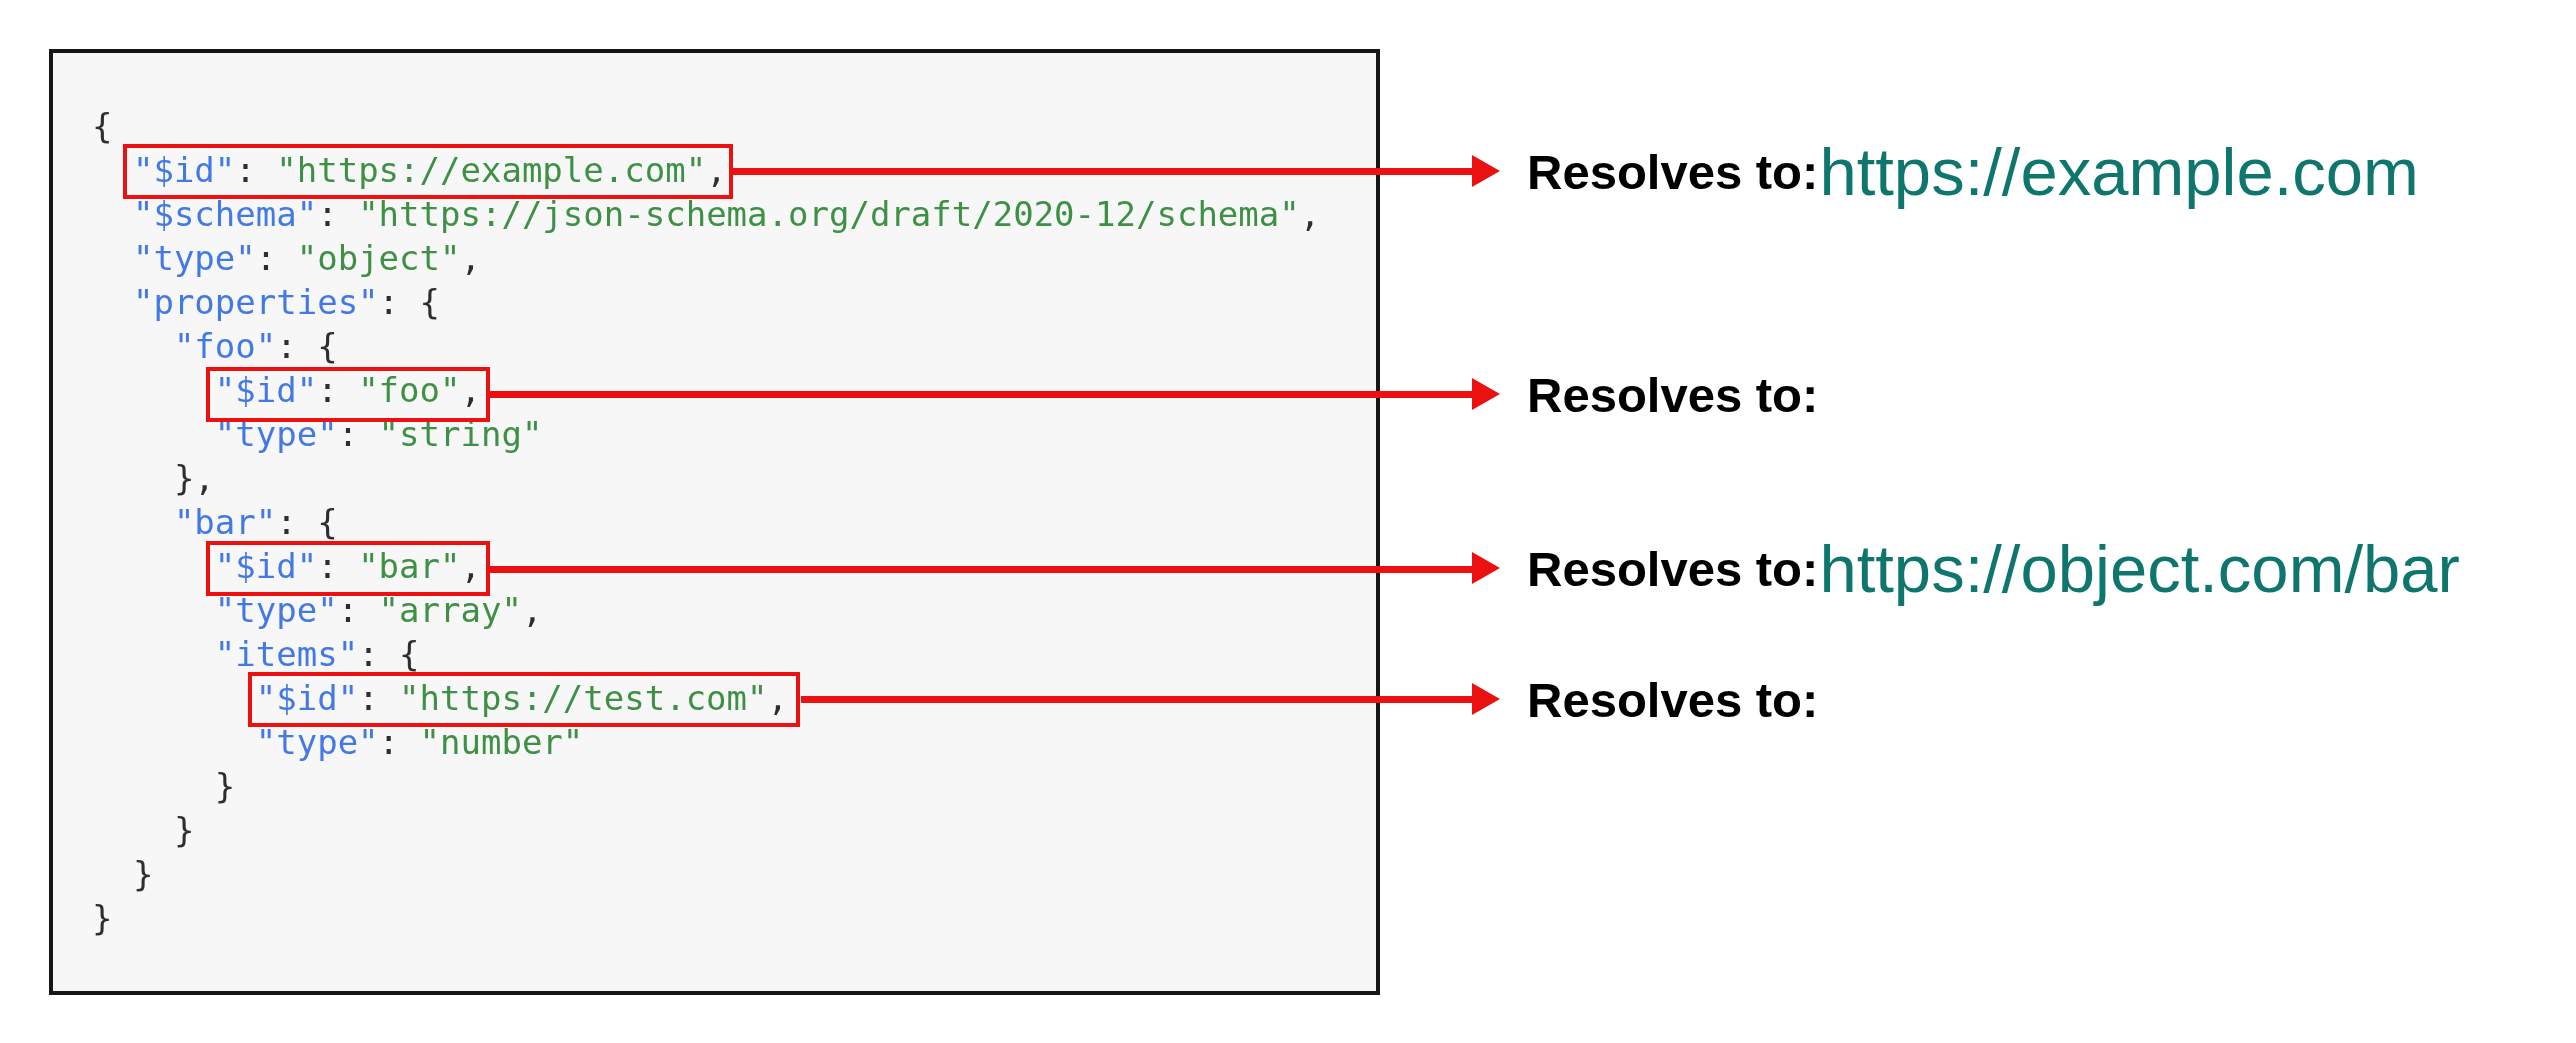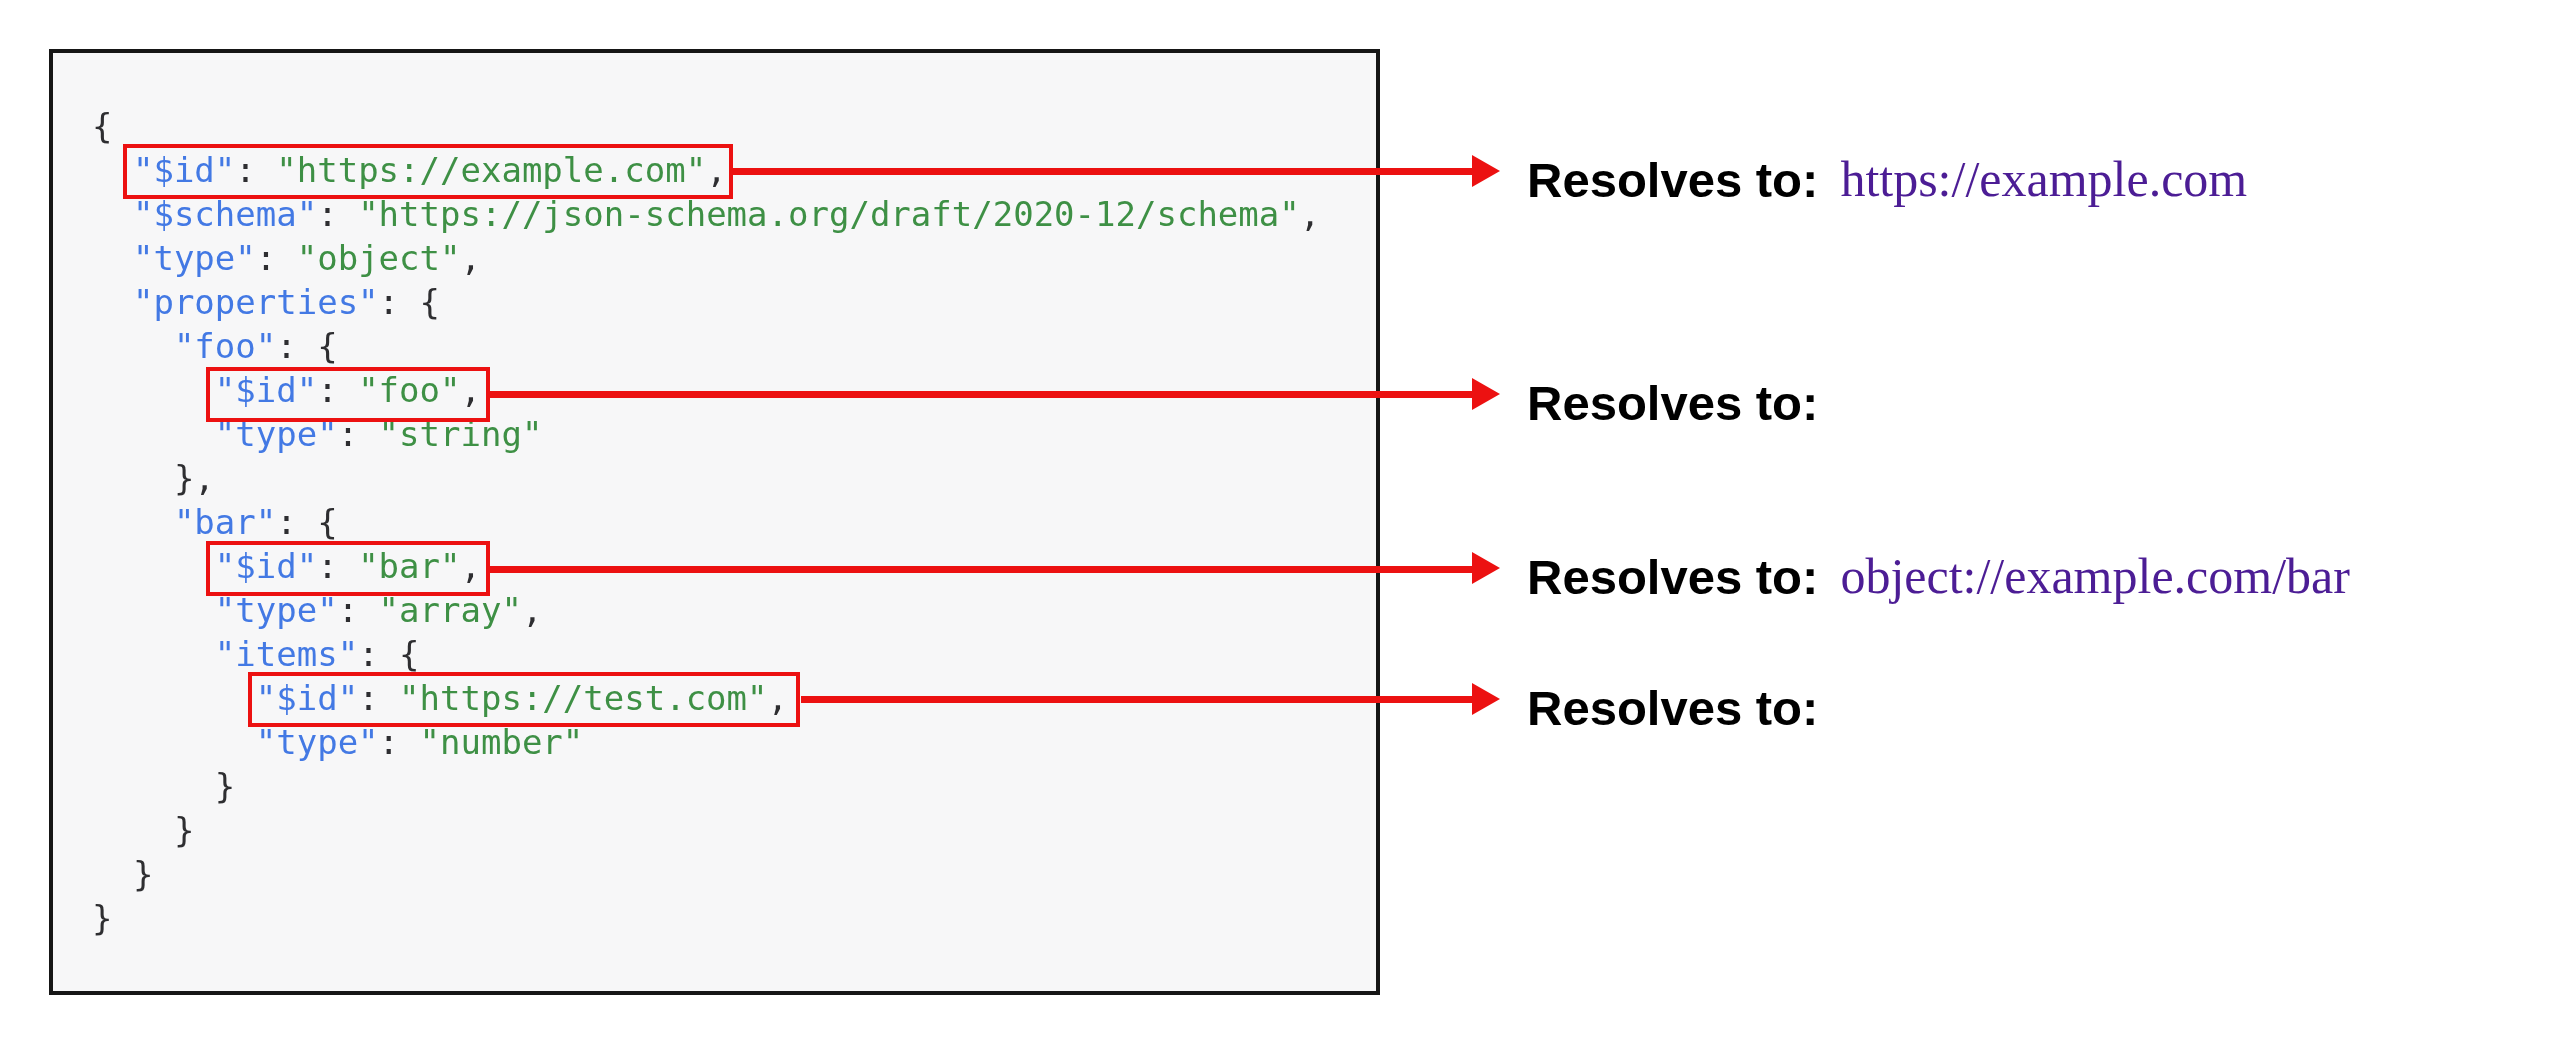--- a/index.html
+++ b/index.html
@@ -50,34 +50,34 @@
     position:absolute;
     width:0;height:0;
     border-top:16.5px solid transparent;
     border-bottom:16.5px solid transparent;
     border-left:28px solid #ec1111;
   }
   .annotation{
     position:absolute;
     height:73px;
     display:flex;
-    align-items:flex-end;
-    column-gap:22px;
+    align-items:center;
+    column-gap:1px;
     white-space:nowrap;
   }
   .annotation .res-label{
     font-family:"Liberation Sans", sans-serif;
     font-weight:bold;
     font-size:49px;
     color:#000000;
   }
   .annotation .res-url{
-    font-family:Liberation Serif, serif;
-    font-size:50px;
-    color:#4c1d95;
+    font-family:Liberation Sans, sans-serif;
+    font-size:67px;
+    color:#0f766e;
   }
 </style>
 </head>
 <body>
 
 <div class="canvas">
   <div class="code-panel">
     <div class="code-block">
         <div class="code-line"><span class="tok-p">{</span></div>
         <div class="code-line"><span class="tok-p">  </span><span class="tok-k">"$id"</span><span class="tok-p">: </span><span class="tok-s">"https://example.com"</span><span class="tok-p">,</span></div>
@@ -112,21 +112,21 @@
       <div class="arrow-line" style="left: 489px; top: 391px; width: 984px;"></div>
       <div class="arrow-head" style="left: 1472px; top: 378px;"></div>
       <div class="annotation" style="left: 1527px; top: 358px;">
         <span class="res-label">Resolves to:</span>
       </div>
       <div class="hl-box" style="left: 206px; top: 541px; width: 284px; height: 55px;"></div>
       <div class="arrow-line" style="left: 489px; top: 566px; width: 984px;"></div>
       <div class="arrow-head" style="left: 1472px; top: 552px;"></div>
       <div class="annotation" style="left: 1527px; top: 532px;">
         <span class="res-label">Resolves to:</span>
-        <span class="res-url">object://example.com/bar</span>
+        <span class="res-url">https://object.com/bar</span>
       </div>
       <div class="hl-box" style="left: 248px; top: 672px; width: 552px; height: 55px;"></div>
       <div class="arrow-line" style="left: 801px; top: 696px; width: 672px;"></div>
       <div class="arrow-head" style="left: 1472px; top: 683px;"></div>
       <div class="annotation" style="left: 1527px; top: 663px;">
         <span class="res-label">Resolves to:</span>
       </div>
     </div>
 </div>
 

